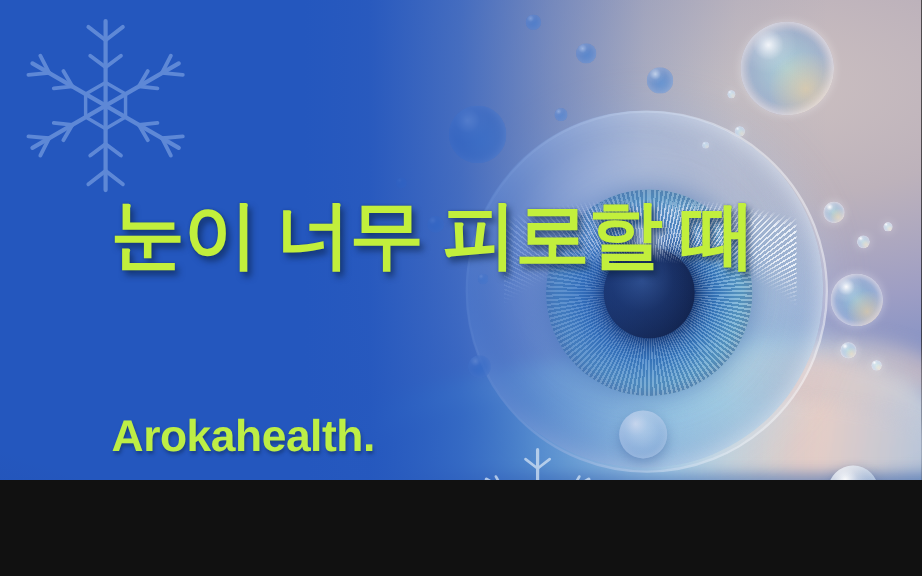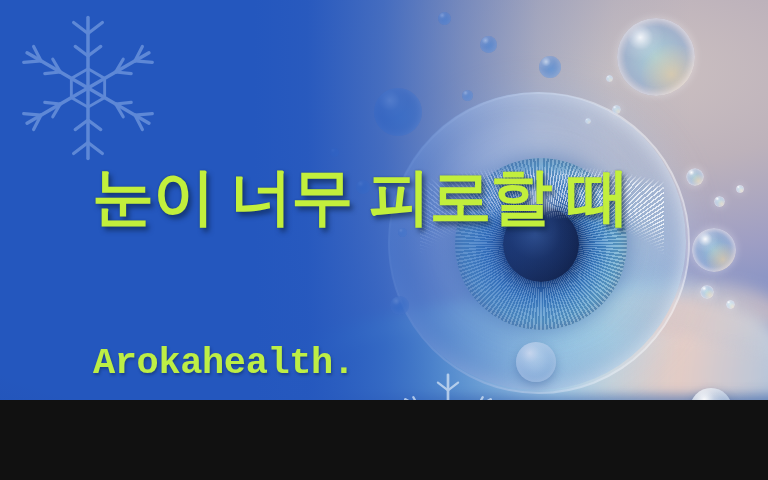--- a/index.html
+++ b/index.html
@@ -148,21 +148,20 @@
     color:#C2EF3C;
     text-shadow:2px 3px 4px rgba(10,30,60,.55);
     white-space:nowrap;
   }
   #brand{
     position:absolute;left:93px;top:345px;
     font-size:37px;font-weight:700;letter-spacing:-.4px;line-height:1;
     color:#BDEE45;
     text-shadow:1px 2px 3px rgba(10,30,60,.40);
     white-space:nowrap;
-    font-family:Liberation Mono, monospace;
   }
 </style>
 </head>
 <body>
 
 <div id="card">
 
   <div class="layer" id="bg-base"></div>
 
   <div id="wave3"></div>

